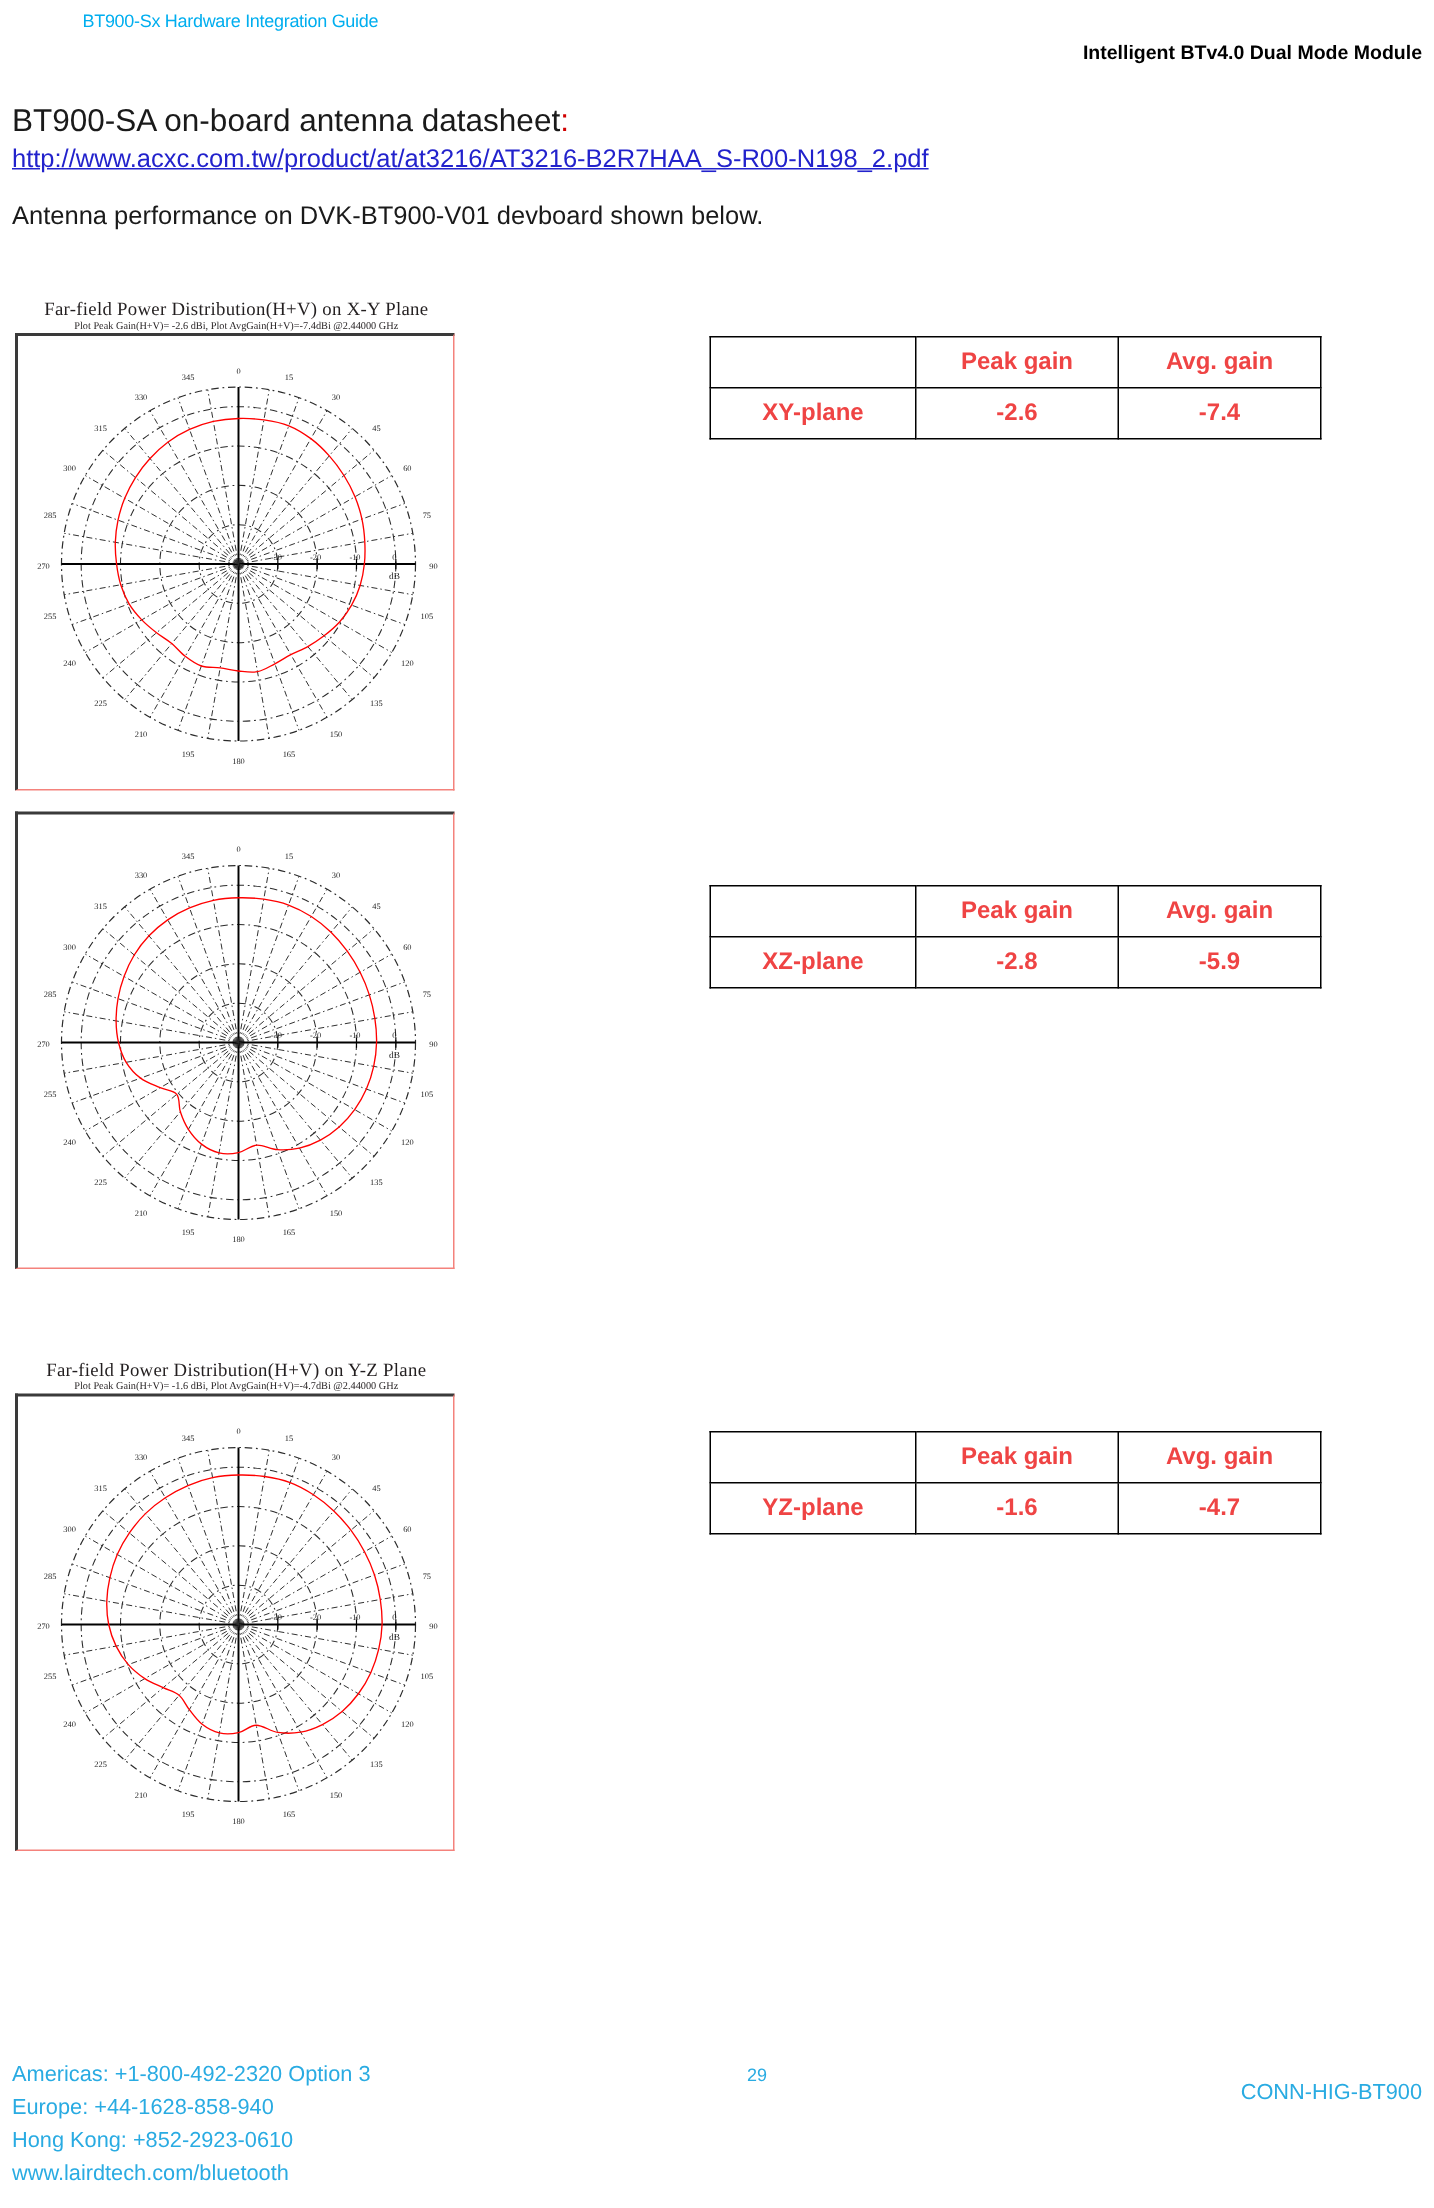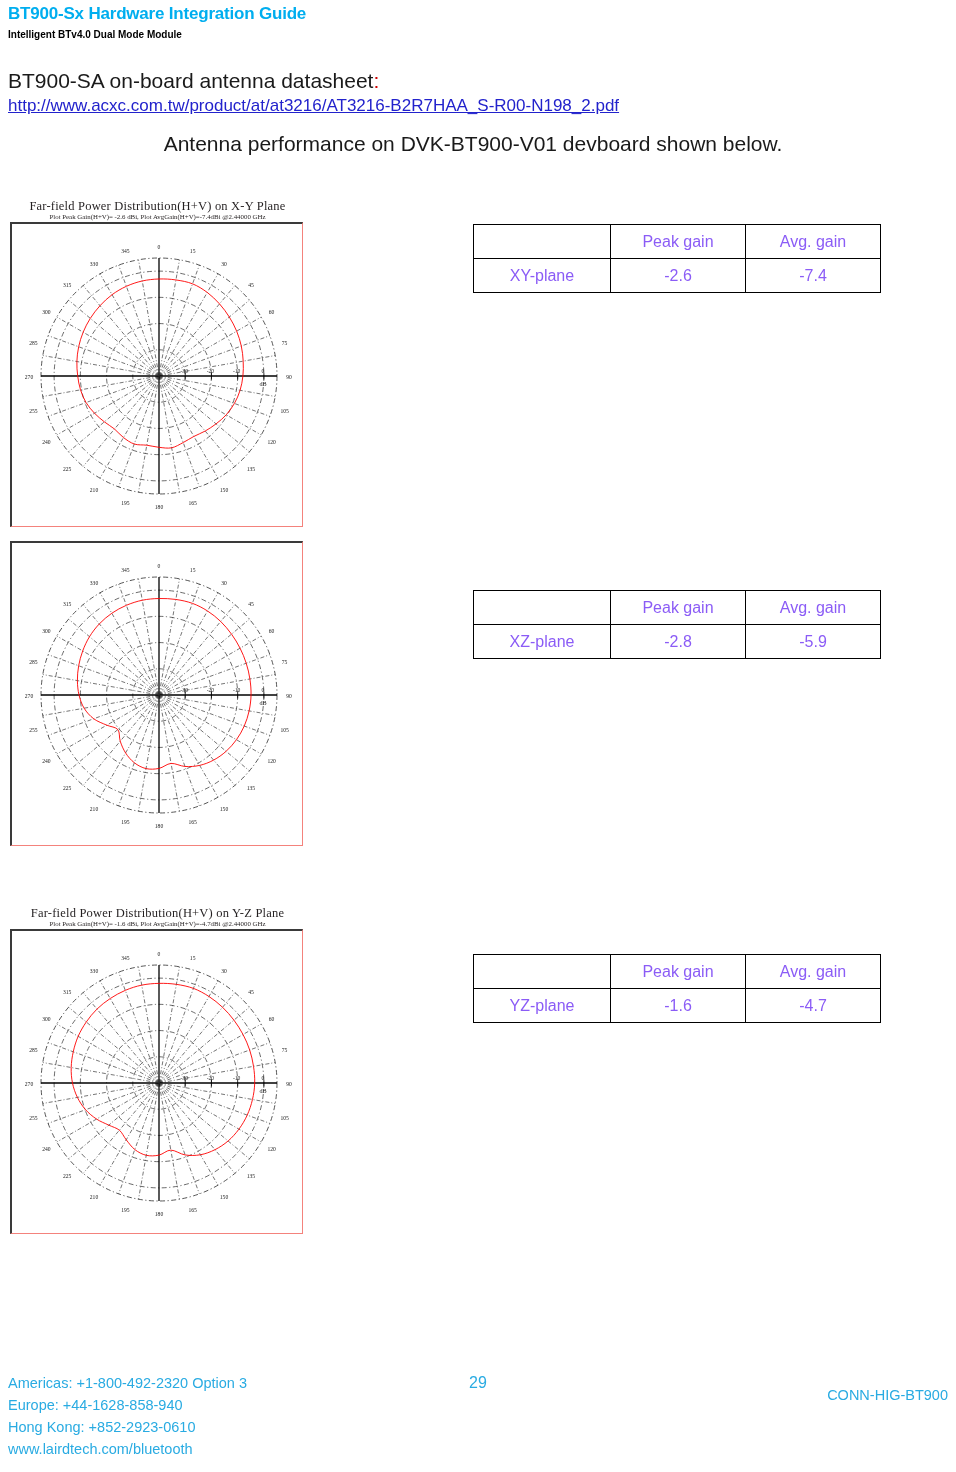--- a/index.html
+++ b/index.html
@@ -12,51 +12,53 @@
     height: 1472px;
     position: relative;
     font-family: "Liberation Sans", sans-serif;
     color: #000000;
     overflow: hidden;
   }
 
   
   .doc-header { position: absolute; left: 8px; top: 4px; width: 940px; }
   .doc-title {
-    font-size: 17px;
-    font-weight: bold;
+    font-size: 12px;
+    font-weight: normal;
     color: #00AEEF;
     letter-spacing: -0.2px;
     line-height: 20px;
+    margin-left: 47px;
   }
   .doc-subtitle {
-    font-size: 10px;
+    font-size: 13px;
     font-weight: bold;
     color: #000000;
     line-height: 18px;
     margin-top: 2px;
+    text-align: right;
   }
 
   
   .body-block { position: absolute; left: 8px; top: 68px; width: 930px; }
   .para {
     font-size: 21px;
     line-height: 25px;
     color: #1a1a1a;
     font-family: "Liberation Sans", sans-serif;
   }
   .colon-red { color: #d00000; }
   .link {
     color: #2222cc;
     text-decoration: underline;
     font-size: 17px;
     line-height: 26px;
     display: inline-block;
   }
-  .para-note { font-size: 21px; line-height: 25px; margin-top: 12px; color:#1a1a1a;text-align:center; }
+  .para-note { font-size: 17px; line-height: 25px; margin-top: 12px; color:#1a1a1a; }
 
   
   .figure {
     position: absolute;
     left: 10px;
     width: 295px;
   }
   .fig-caption {
     text-align: center;
     font-family: "Liberation Serif", serif;
@@ -94,44 +96,44 @@
   
   .gain-table {
     position: absolute;
     left: 473px;
     border-collapse: collapse;
     font-family: "Liberation Sans", sans-serif;
   }
   .gain-table td, .gain-table th {
     border: 1.5px solid #000000;
     font-size: 16px;
-    font-weight: normal;
+    font-weight: bold;
     text-align: center;
     padding: 0;
     height: 33px;
-    color: #8b5cf6;
+    color: #ef4444;
   }
   .gain-table .c-label { width: 136px; }
   .gain-table .c-peak  { width: 134px; }
   .gain-table .c-avg   { width: 134px; }
   .val-peak { color: #00A040; }
   .val-avg  { color: #FF0000; }
 
   
   .footer { position: absolute; left: 8px; bottom: 10px; width: 940px; height: 90px; }
   .footer-contact {
     position: absolute; left: 0; top: 0;
     color: #29ABE2;
     font-size: 14.5px;
     line-height: 22px;
   }
   .footer-page {
-    position: absolute; left: 461px; top: 0;
+    position: absolute; left: 490px; top: 0;
     color: #29ABE2;
-    font-size: 16px;
+    font-size: 12px;
     line-height: 22px;
   }
   .footer-code {
     position: absolute; right: 0; top: 12px;
     color: #29ABE2;
     font-size: 14.5px;
     line-height: 22px;
     text-align: right;
   }
 </style>

